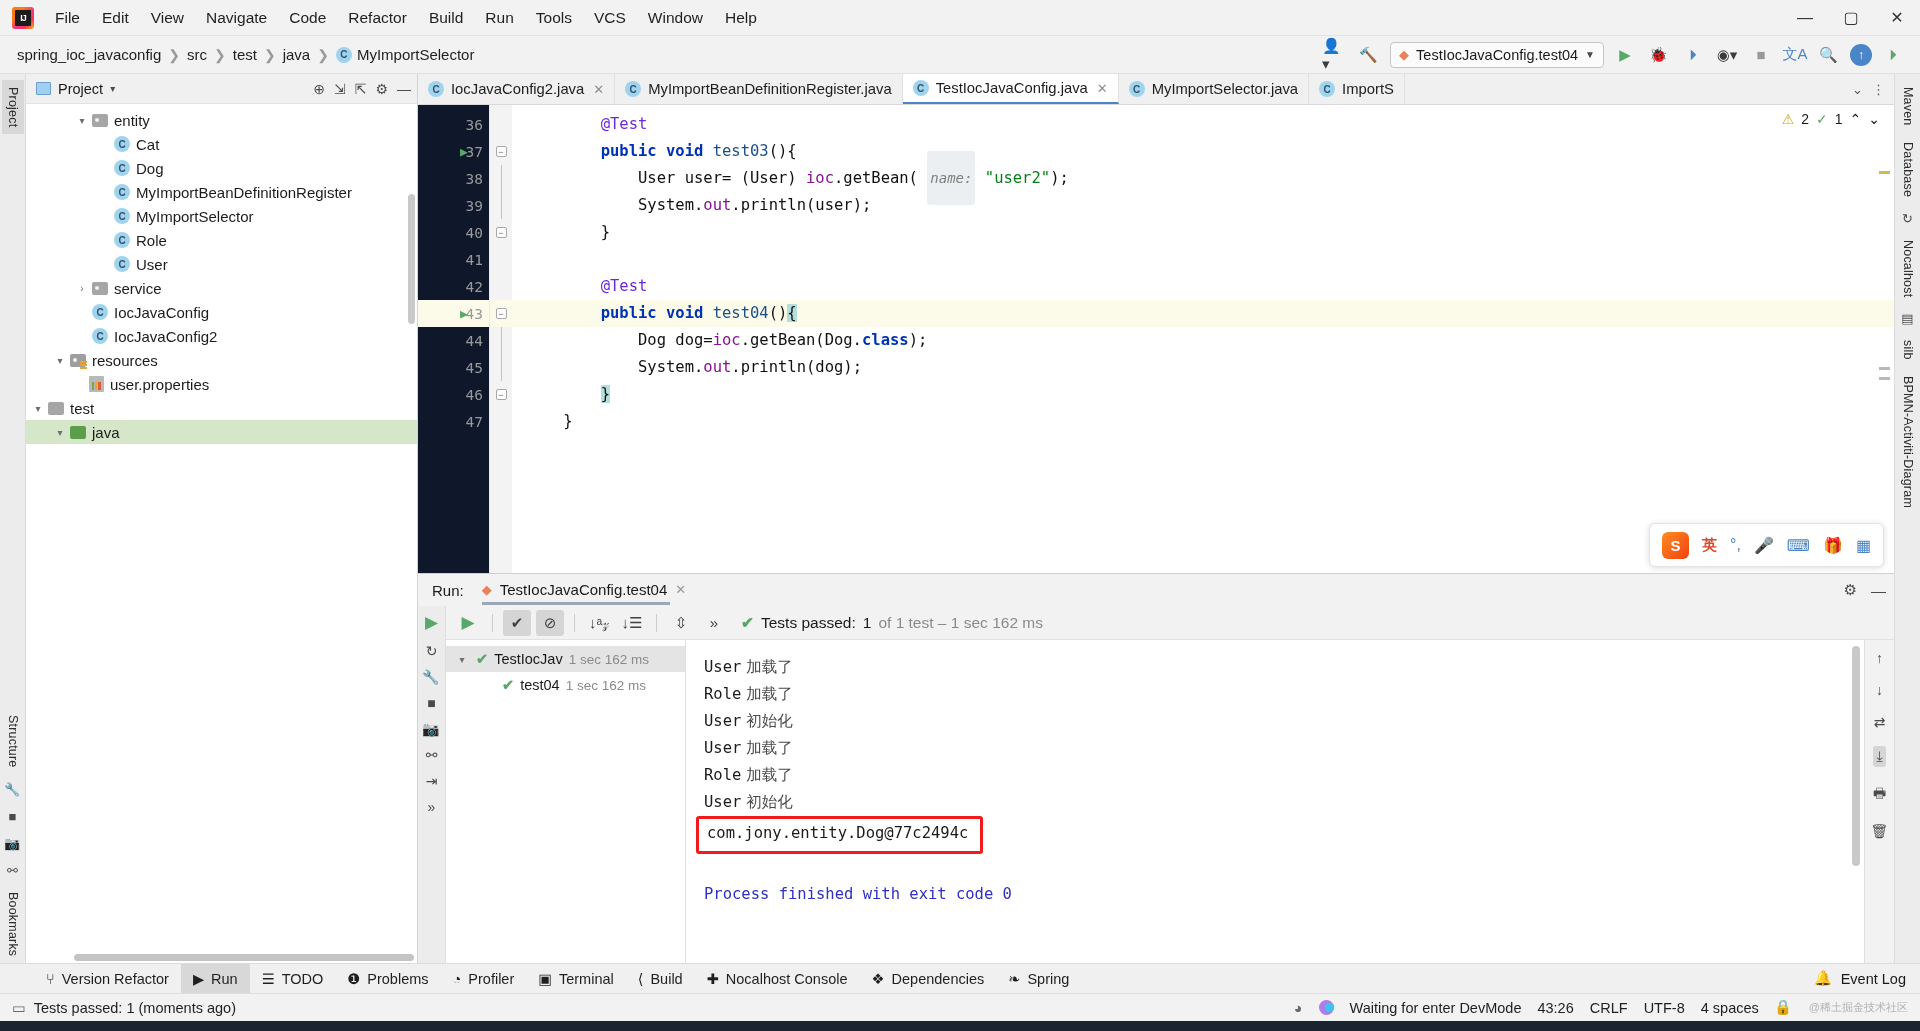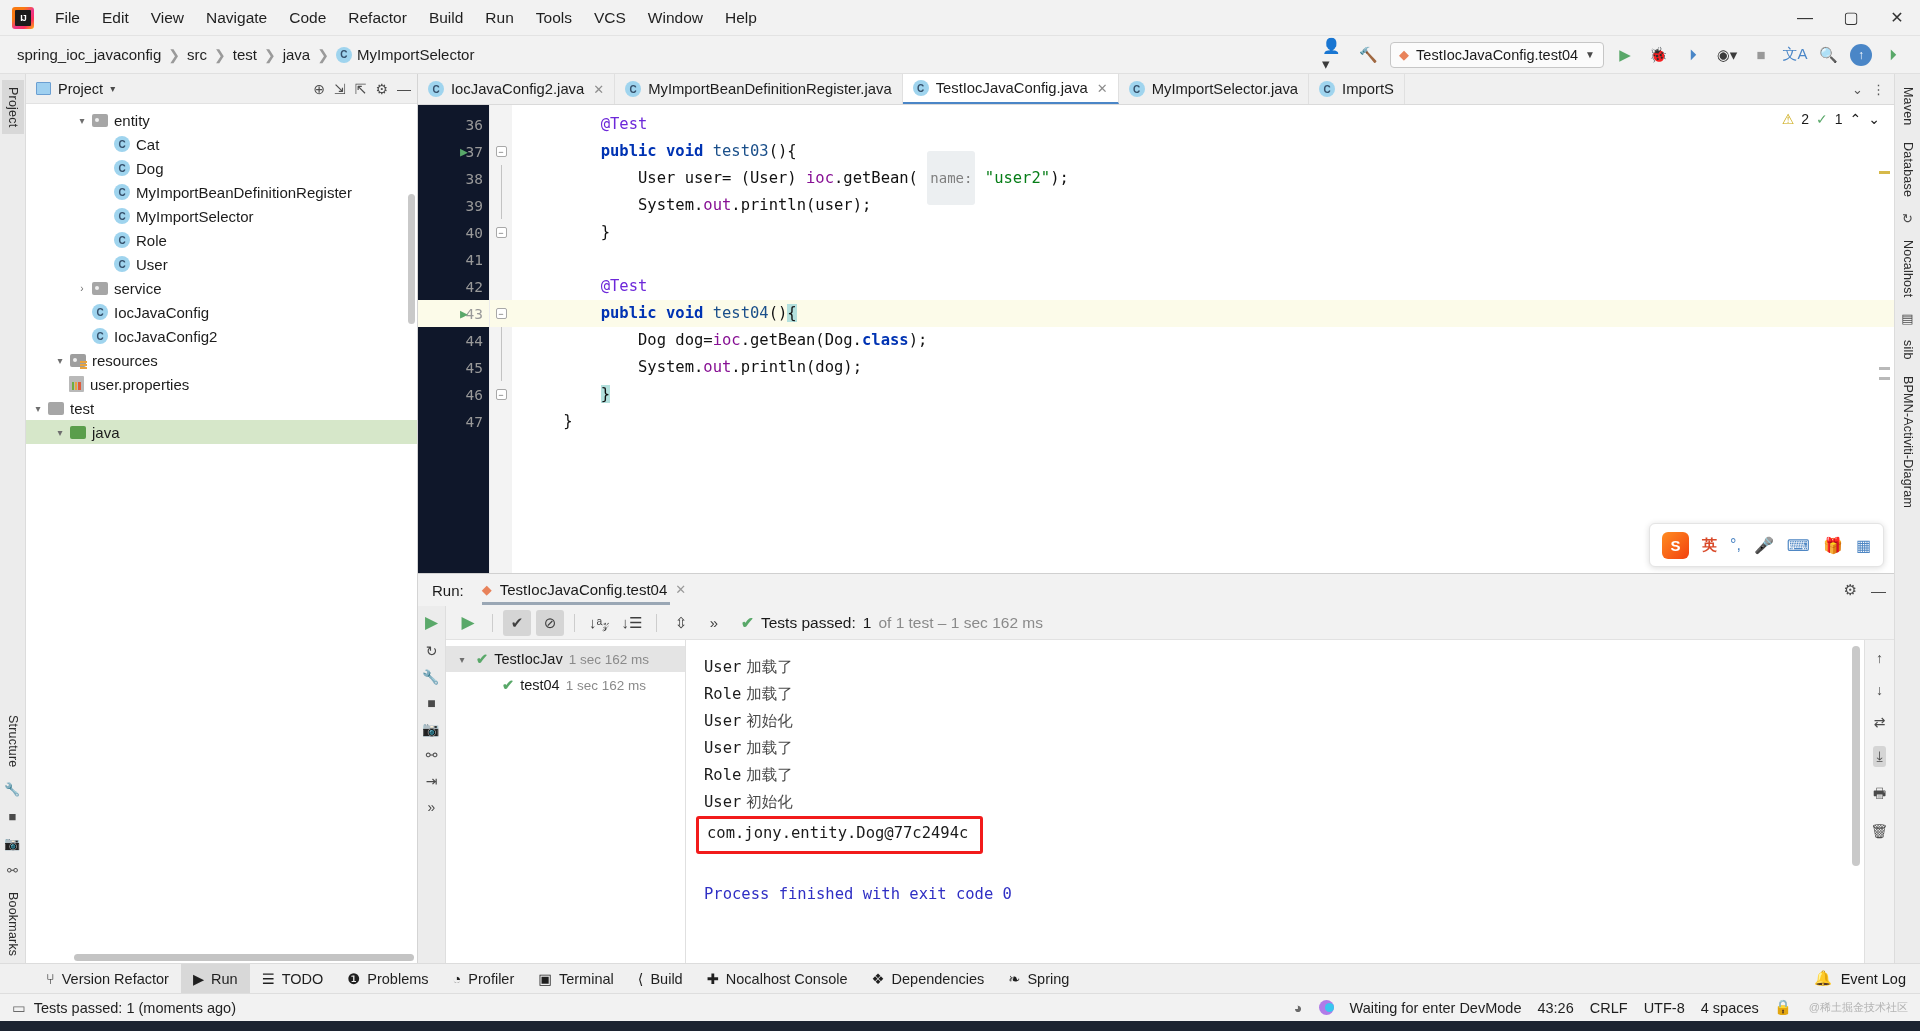--- a/index.html
+++ b/index.html
@@ -148,21 +148,21 @@
     flex: 1; padding-top: 6px; font-family: "DejaVu Sans Mono", monospace; font-size: 15.5px;
     line-height: 27px; white-space: pre; color: #111; overflow: hidden; position: relative;
   }
   .cline { height: 27px; padding-left: 14px; }
   .cline.cur { background: #fcfbe9; }
   .kw { color: #0033b3; font-weight: bold; }
   .ann { color: #6d28d9; }
   .mth { color: #1a4f8a; }
   .fld { color: #871094; }
   .str { color: #067d17; }
-  .hintp { background: #eceff1; color: #7f7f7f; border-radius: 3px; padding: 19px 3px; font-size: 14px; }
+  .hintp { background: #eceff1; color: #7f7f7f; border-radius: 3px; padding: 19px 3px; font-size: 14px; font-style: italic; }
   .cursor-hl { background: #b3e0dd; }
 
   .insp-widget {
     position: absolute; right: 14px; top: 6px; display: flex; align-items: center; gap: 7px; font-size: 14px;
   }
   .insp-widget .warn { color: #c9a60a; }
   .insp-widget .ok { color: #59a869; }
   .err-stripe { position: absolute; right: 4px; width: 11px; top: 34px; height: 270px; }
   .stripe-mark { position: absolute; right: 0; width: 11px; height: 3px; }
 
@@ -409,21 +409,21 @@
             </span>
             <span class="tlabel">IocJavaConfig2</span>
           </div>
           <div class="tnode" style="padding-left: 26px;">
             <span class="arrow">▾</span>
             <span class="tico">
               <span class="fld-ico res"></span>
             </span>
             <span class="tlabel">resources</span>
           </div>
-          <div class="tnode" style="padding-left: 24px;">
+          <div class="tnode" style="padding-left: 44px;">
             <span class="arrow"></span>
             <span class="tico">
               <span class="props-ico"></span>
             </span>
             <span class="tlabel">user.properties</span>
           </div>
           <div class="tnode" style="padding-left: 4px;">
             <span class="arrow">▾</span>
             <span class="tico">
               <span class="fld-ico plain"></span>

